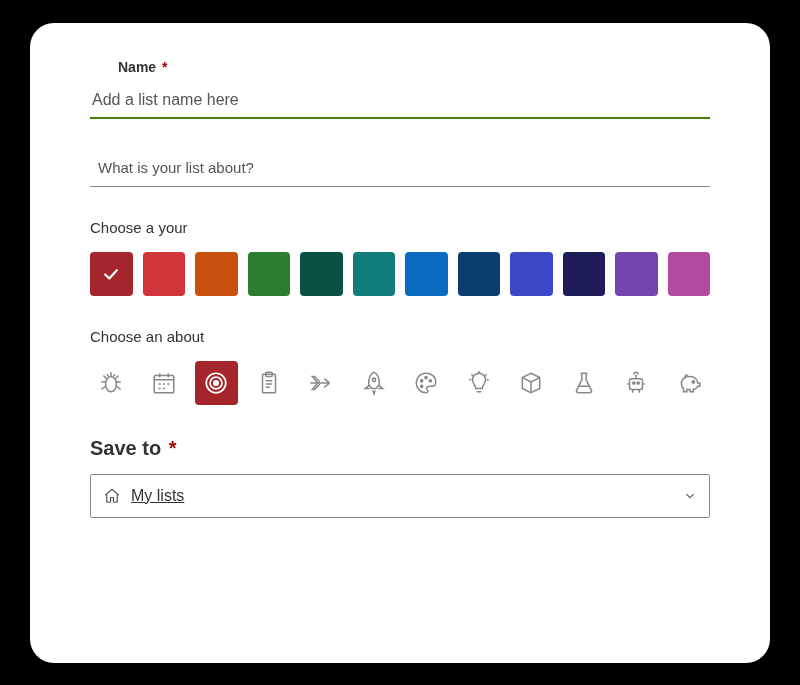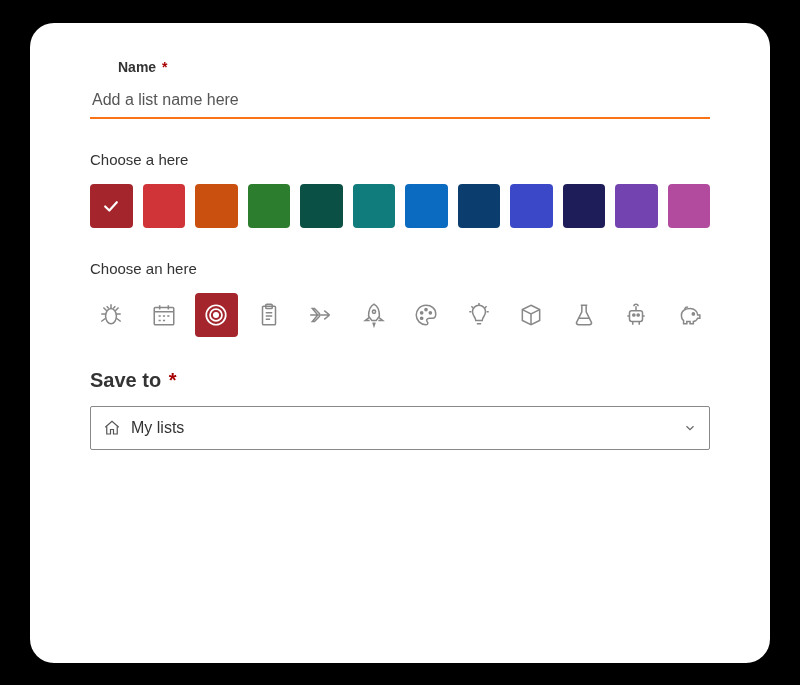--- a/index.html
+++ b/index.html
@@ -28,21 +28,21 @@
       color: #333;
       margin-bottom: 10px;
       padding-left: 28px;
     }
     .required { color: #a80000; margin-left: 2px; }
     .name-input {
       width: 100%;
       font-size: 16px;
       padding: 6px 2px 8px 2px;
       border: none;
-      border-bottom: 2px solid #f97316;
+      border-bottom: 2px solid #4d7c0f;
       outline: none;
       color: #333;
       background: transparent;
     }
     .name-input::placeholder { color: #555; }
     .desc-input {
       width: 100%;
       font-size: 15px;
       padding: 8px 8px 10px 8px;
       border: none;
@@ -101,43 +101,45 @@
       display: flex;
       align-items: center;
       width: 100%;
       height: 44px;
       border: 1px solid #8a8886;
       border-radius: 2px;
       padding: 0 12px;
       cursor: pointer;
       gap: 10px;
       color: #333;
+      text-decoration: underline;
     }
     .save-select .spacer { flex: 1; }
     .save-select .chev { color: #666; }
     svg { display: block; }
   </style>
 </head>
 <body>
 
 <div class="panel">
 
   <div class="field">
     <div class="label">
       <span>Name</span>
       <span class="required">*</span>
     </div>
     <input class="name-input" type="text" placeholder="Add a list name here" style="">
   </div>
 
   <div class="field">
-  </div>
-
-  <div class="field">
-    <div class="section-label">Choose a here</div>
+    <input class="desc-input" type="text" placeholder="What is your list about?" style="">
+  </div>
+
+  <div class="field">
+    <div class="section-label">Choose a your</div>
     <div class="swatches" id="swatches">
         <div class="swatch" style="background: rgb(164, 38, 44);">
           <span class="check">
             <svg width="20" height="20" viewBox="0 0 24 24" fill="none" stroke="white" stroke-width="2.6" stroke-linecap="round" stroke-linejoin="round">
               <path d="M5 12.5 L10 17.5 L19 7.5"></path>
             </svg>
           </span>
         </div>
         <div class="swatch" style="background: rgb(209, 52, 56);"></div>
         <div class="swatch" style="background: rgb(202, 80, 16);"></div>
@@ -147,21 +149,21 @@
         <div class="swatch" style="background: rgb(11, 107, 192);"></div>
         <div class="swatch" style="background: rgb(11, 62, 111);"></div>
         <div class="swatch" style="background: rgb(59, 73, 201);"></div>
         <div class="swatch" style="background: rgb(30, 29, 90);"></div>
         <div class="swatch" style="background: rgb(115, 67, 175);"></div>
         <div class="swatch" style="background: rgb(178, 75, 158);"></div>
       </div>
   </div>
 
   <div class="field">
-    <div class="section-label">Choose an here</div>
+    <div class="section-label">Choose an about</div>
     <div class="icon-grid" id="icon-grid">
         <div class="icon-tile">
           <span>
             <svg width="26" height="26" viewBox="0 0 24 24" fill="none" stroke="currentColor" stroke-width="1.4">
               <ellipse cx="12" cy="13" rx="5" ry="7"></ellipse>
               <path d="M12 6 V2 M8 4 L10 6 M16 4 L14 6"></path>
               <path d="M7 11 H3 M17 11 H21 M7 15 L3 18 M17 15 L21 18 M8 8 L5 5 M16 8 L19 5"></path>
             </svg>
           </span>
         </div>

